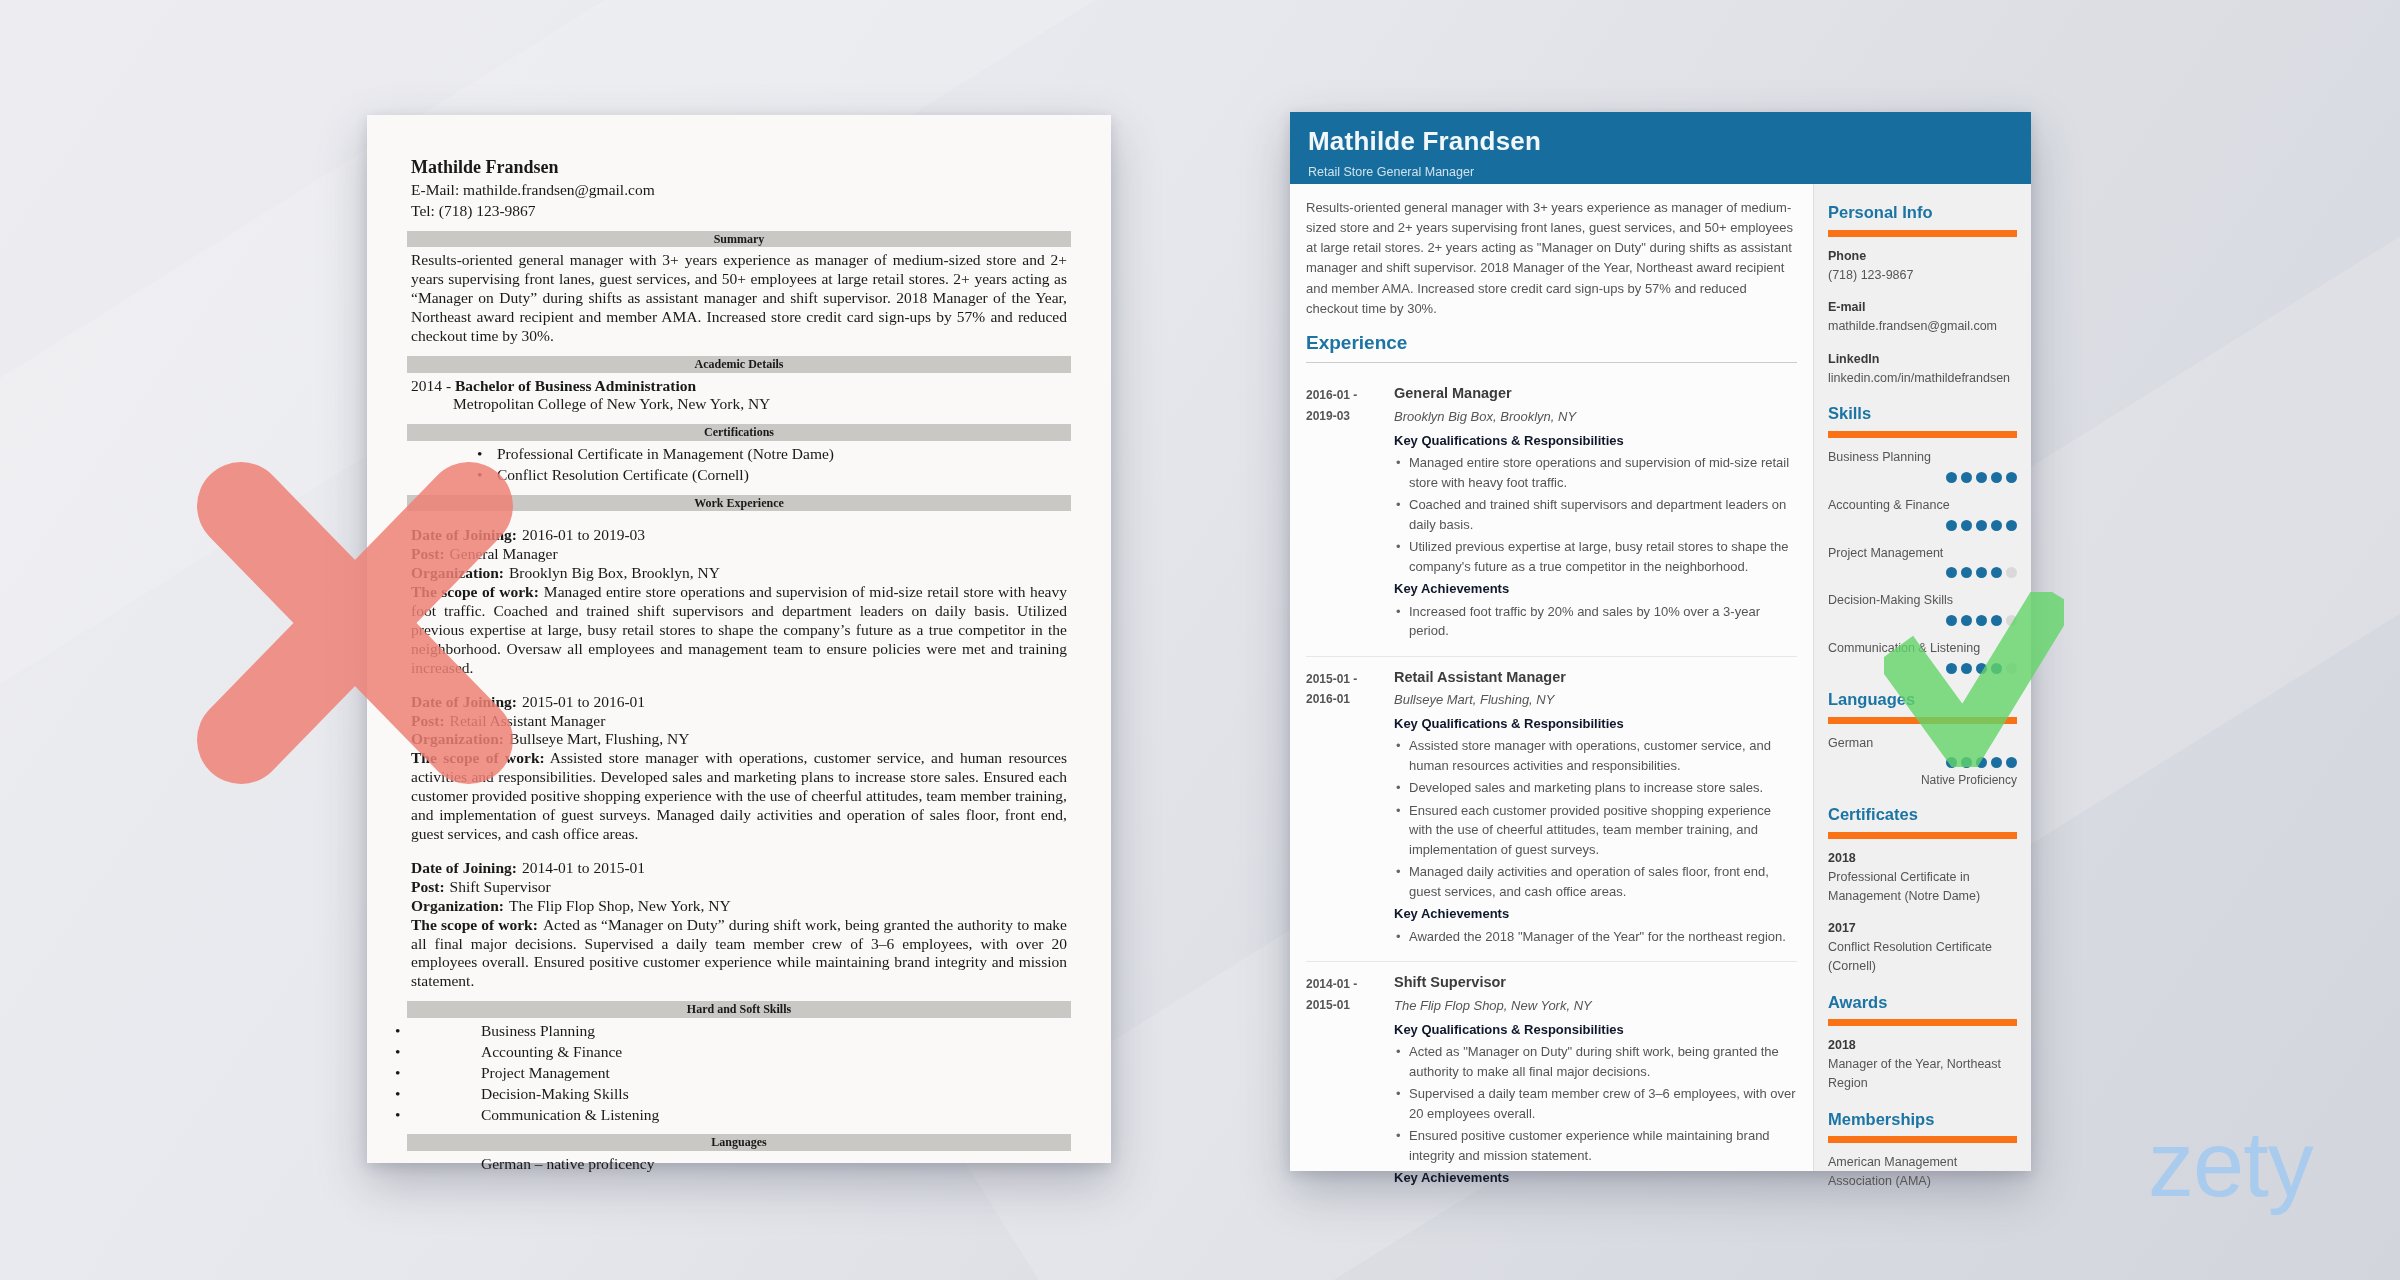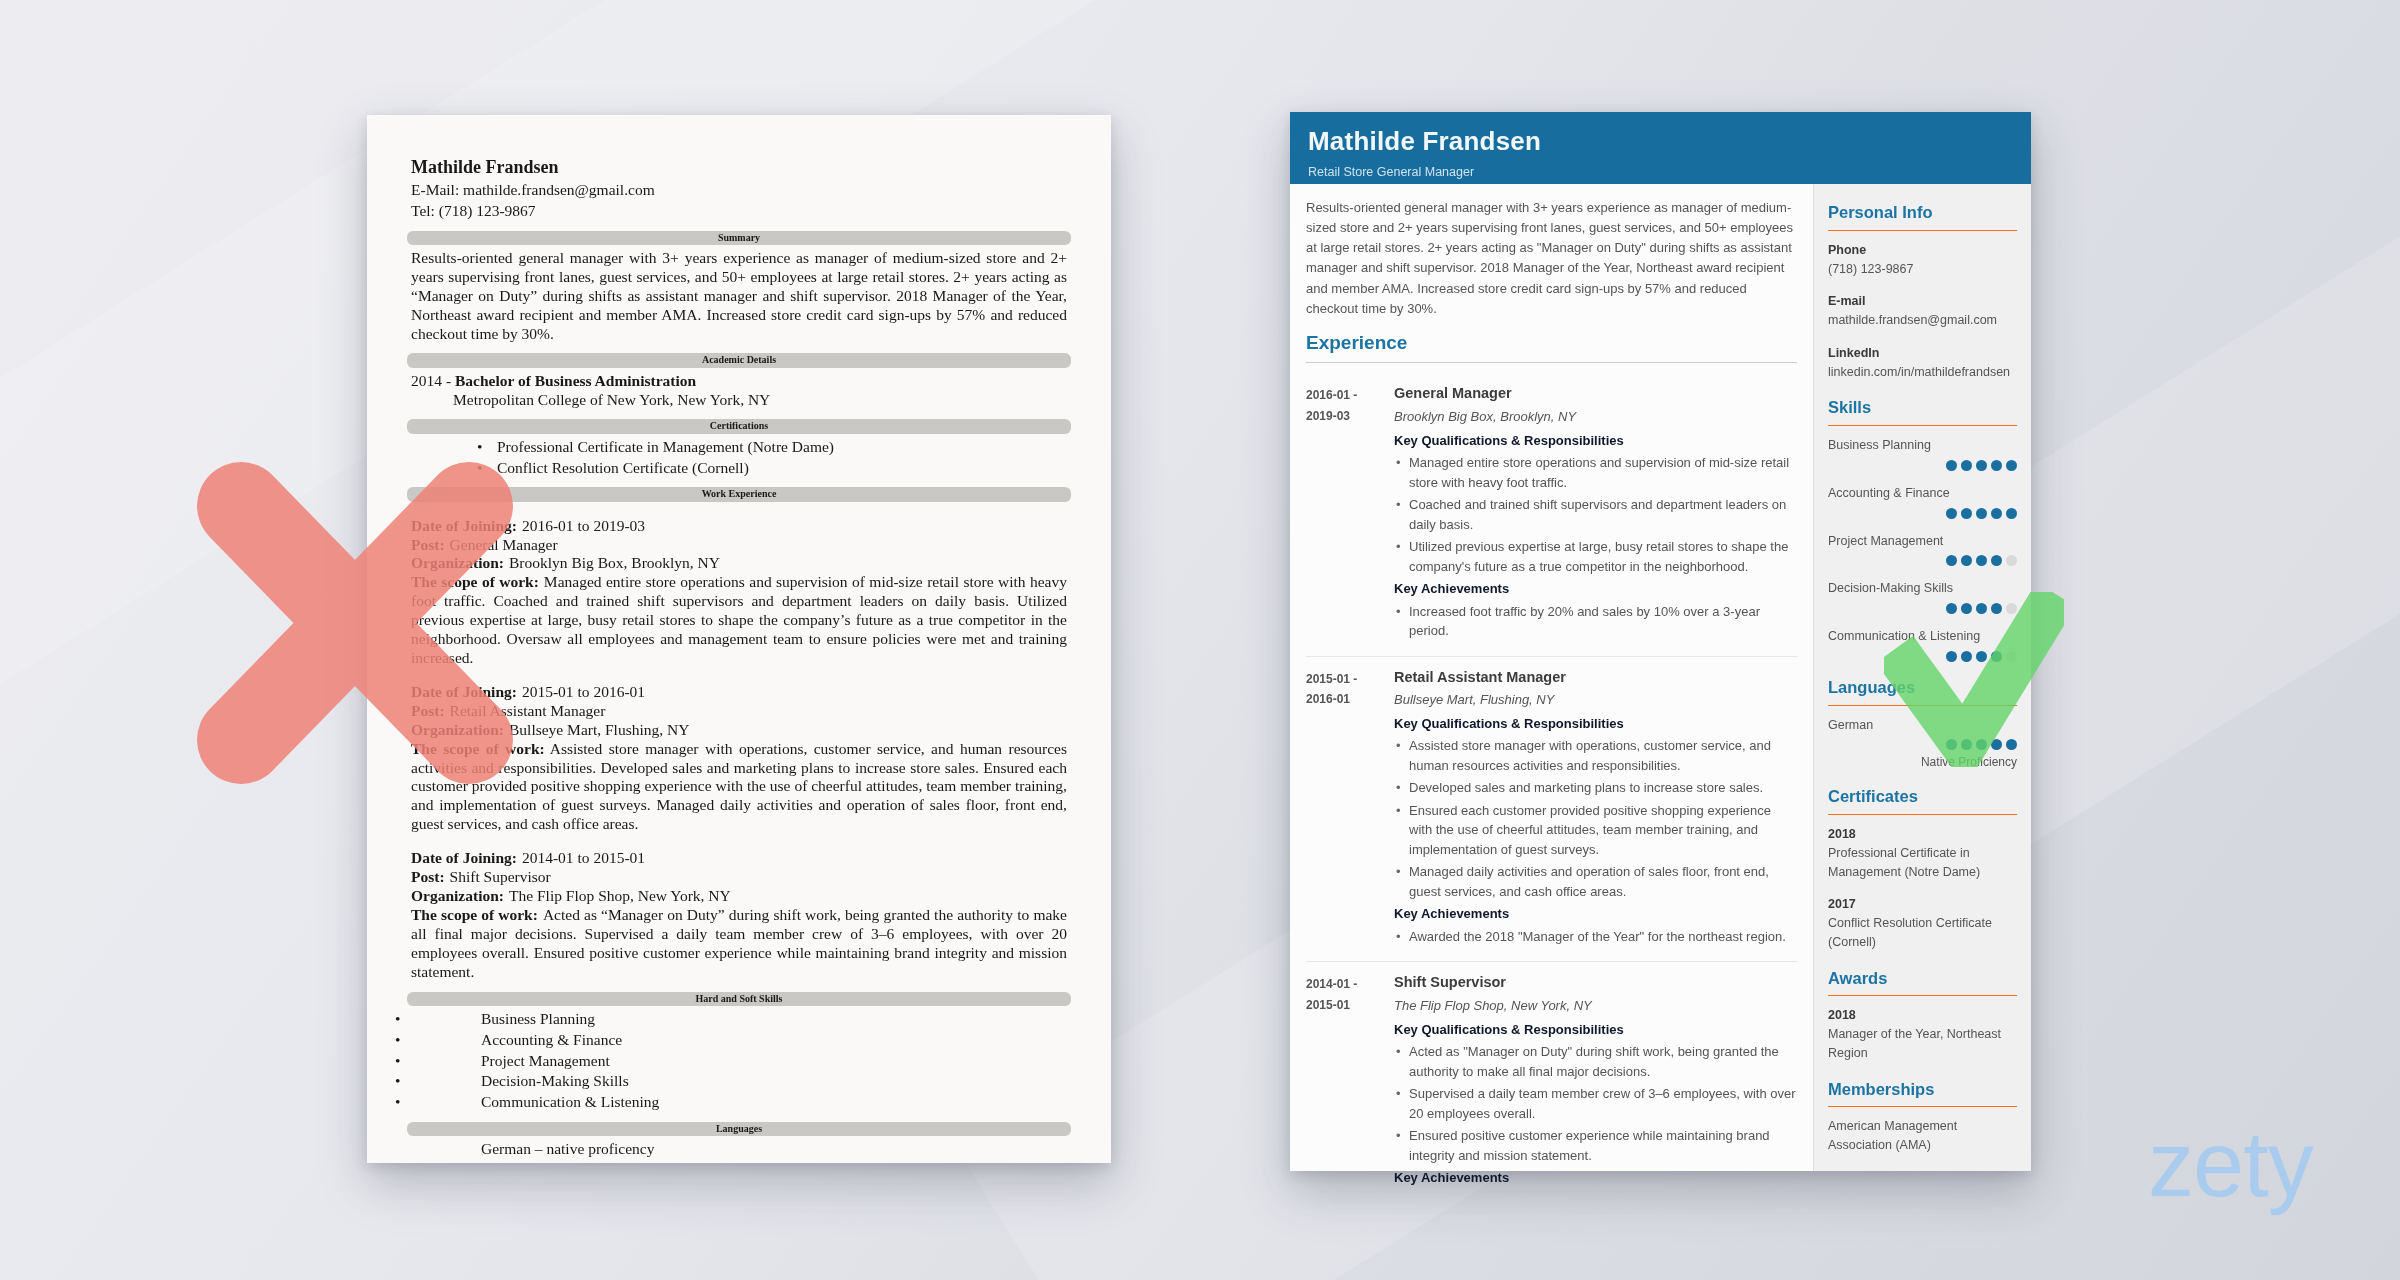--- a/index.html
+++ b/index.html
@@ -20,22 +20,22 @@
   .page-left {
     left: 367px; top: 115px; width: 744px; height: 1048px;
     background: #faf9f7; color: #191919;
     font-family: "Liberation Serif", "DejaVu Serif", serif;
     font-size: 15.5px; line-height: 1.22;
     padding: 42px 44px 0 44px;
   }
   .page-left .name { font-size: 18px; font-weight: bold; }
   .page-left .contact-line { margin-top: 2px; }
   .bar {
-    background: #c9c8c5; text-align: center; font-weight: bold; font-size: 10px;
-    padding: 1px 0; margin: 10px -4px 4px -4px; border-radius: 6px;
+    background: #c9c8c5; text-align: center; font-weight: bold; font-size: 12px;
+    padding: 1px 0; margin: 10px -4px 4px -4px;
   }
   .page-left .just { text-align: justify; }
   .page-left .acad-line { margin-top: 2px; }
   .page-left .acad-school { margin-left: 42px; }
   .plain-list { list-style: none; }
   .plain-list li { position: relative; padding-left: 20px; margin-top: 2px; }
   .plain-list li::before { content: "•"; position: absolute; left: 0; }
   .cert-list { margin-left: 66px; }
   .skill-list { margin-left: -16px; }
   .skill-list li { padding-left: 86px; }
@@ -72,21 +72,21 @@
   .job-body { flex: 1; }
   .job-title { font-size: 14.5px; font-weight: bold; color: #3c3c3c; }
   .job-company { font-style: italic; color: #555; margin: 2px 0 4px 0; }
   .sub-head { font-weight: bold; color: #0f172a; margin: 3px 0 3px 0; }
   .r-bullets { list-style: none; }
   .r-bullets li { position: relative; padding-left: 15px; margin-bottom: 3px; line-height: 1.5; }
   .r-bullets li::before { content: "•"; position: absolute; left: 2px; color: #666; }
 
   .side-sec-head {
     color: #1b74a3; font-weight: bold; font-size: 16.5px;
-    border-bottom: 1px solid #f97316; padding-bottom: 5px; margin-bottom: 10px;
+    border-bottom: 7px solid #f97316; padding-bottom: 5px; margin-bottom: 10px;
   }
   .side-block { margin-bottom: 14px; }
   .side-label { font-weight: bold; color: #3a3a3a; }
   .skill-row { margin-bottom: 13px; }
   .dots { display: flex; justify-content: flex-end; gap: 4px; margin-top: 5px; }
   .dot { width: 11px; height: 11px; border-radius: 50%; display: inline-block; }
   .dot.on { background: #1b6fa0; }
   .dot.off { background: #d9d9d9; }
   .lang-note { text-align: right; margin-top: 3px; color: #555; font-size: 12px; }
 

